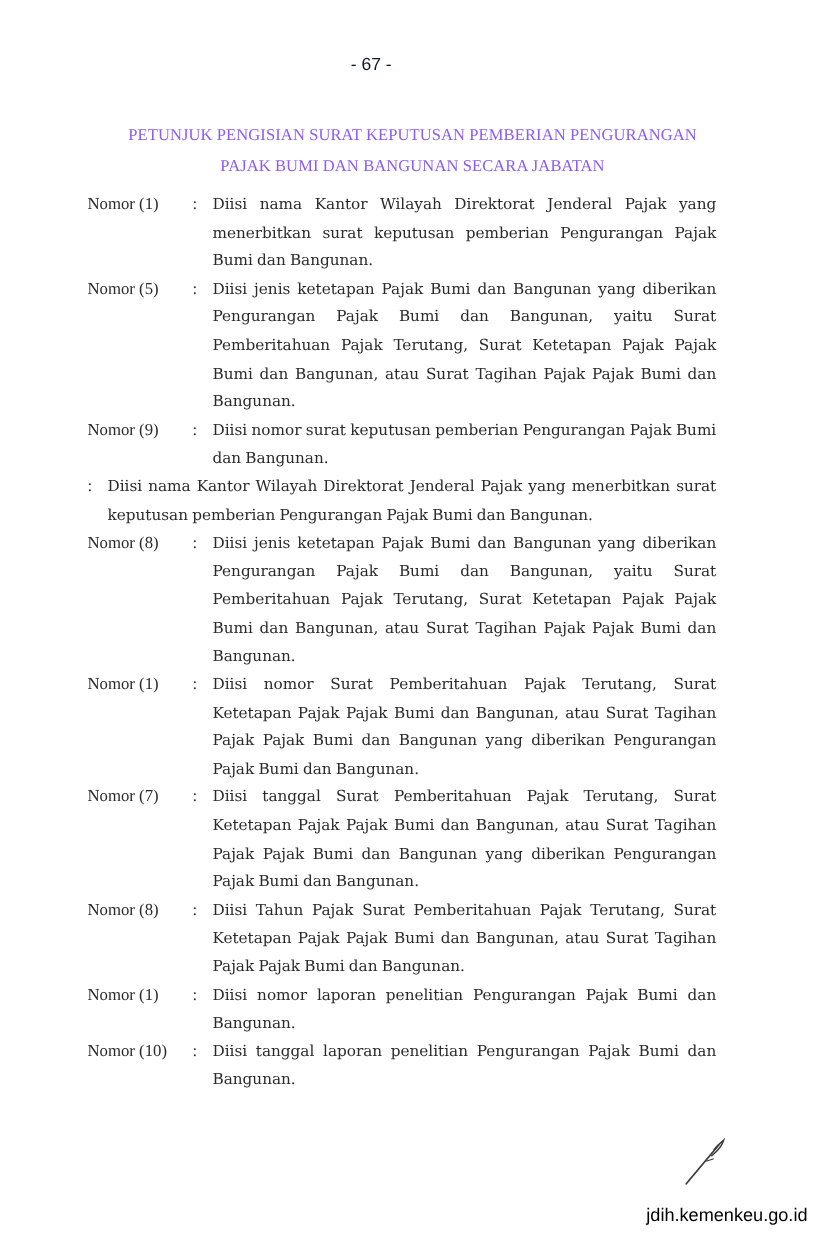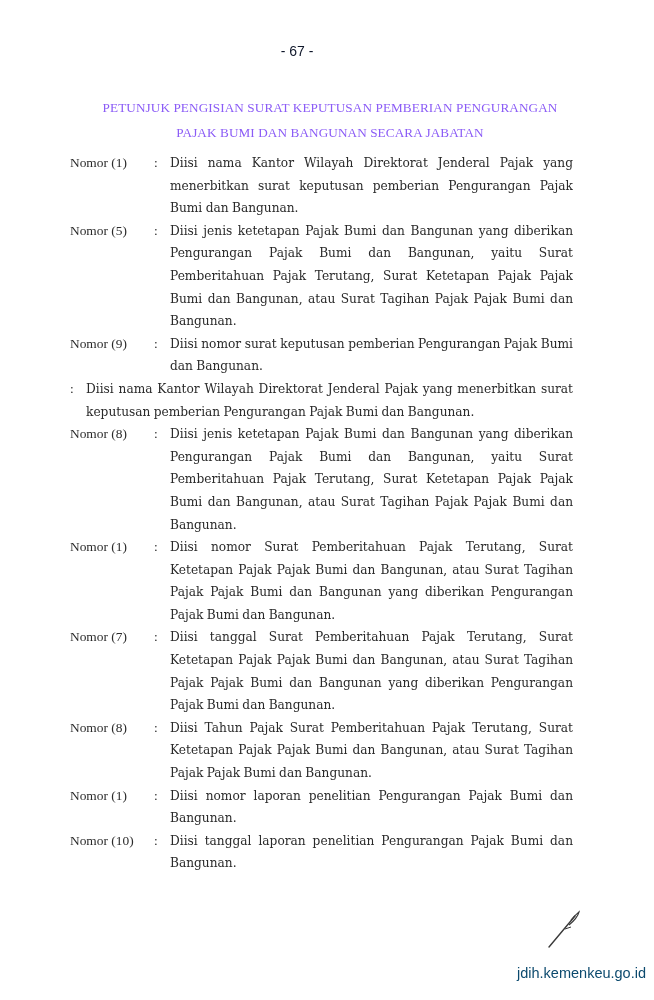--- a/index.html
+++ b/index.html
@@ -11,21 +11,21 @@
            font-family: "Liberation Serif", serif; font-size: 13.2px; line-height: 25px;
            letter-spacing: 0.1px; color: #8b5cf6; }
   .entries { position: absolute; top: 152px; left: 70px; width: 503px; }
   .entry { display: flex; font-size: 12.6px; line-height: 22.6px; }
   .label { width: 84px; flex: none; font-family: "Liberation Serif", serif; font-size: 13.4px; }
   .colon { width: 16px; flex: none; font-family: "Liberation Serif", serif; font-size: 13.4px; }
   .desc { flex: 1; text-align: justify; font-family: "DejaVu Serif", serif; font-size: 12.2px;
           word-spacing: -0.5px; }
   .signature { position: absolute; left: 545px; top: 910px; width: 40px; height: 40px; }
   .watermark { position: absolute; right: 8px; top: 965px; font-family: "Liberation Sans", sans-serif;
-               font-size: 14.5px; color: #0c4a6e; }
+               font-size: 14.5px; color: #000000; }
 </style>
 </head>
 <body>
 
 <div class="page-number">- 67 -</div>
 
 <div class="title">
   <div>PETUNJUK PENGISIAN SURAT KEPUTUSAN PEMBERIAN PENGURANGAN</div>
   <div>PAJAK BUMI DAN BANGUNAN SECARA JABATAN</div>
 </div>

